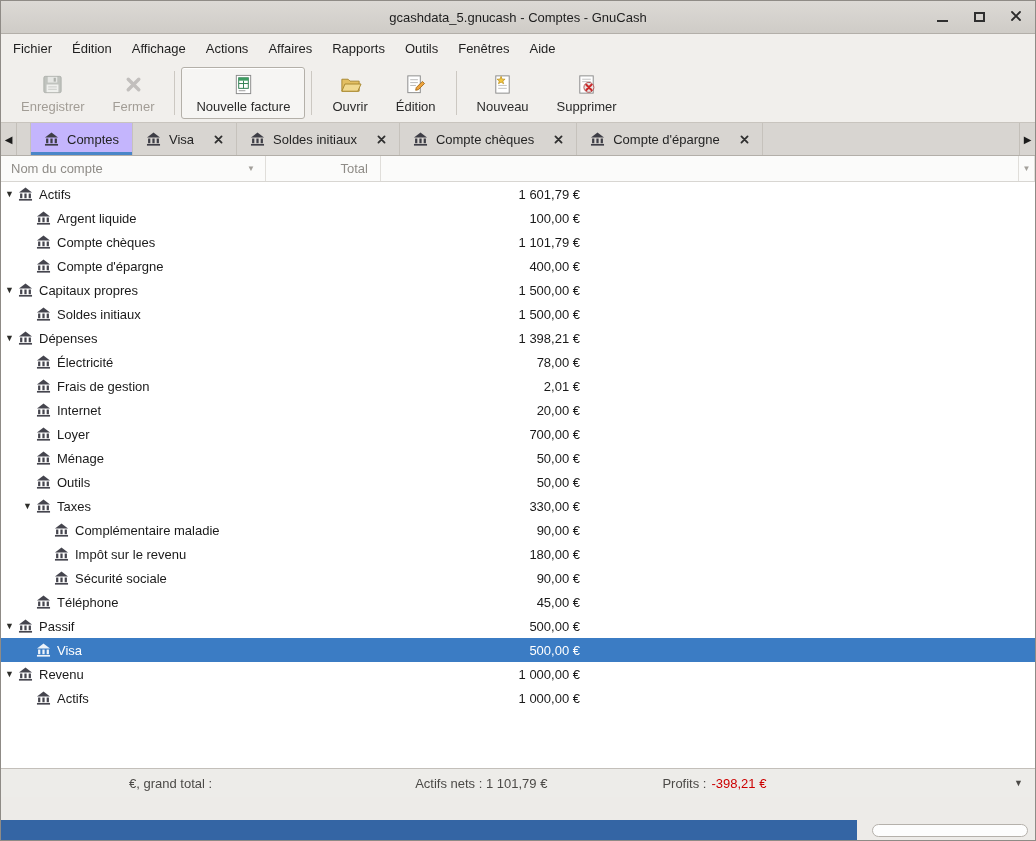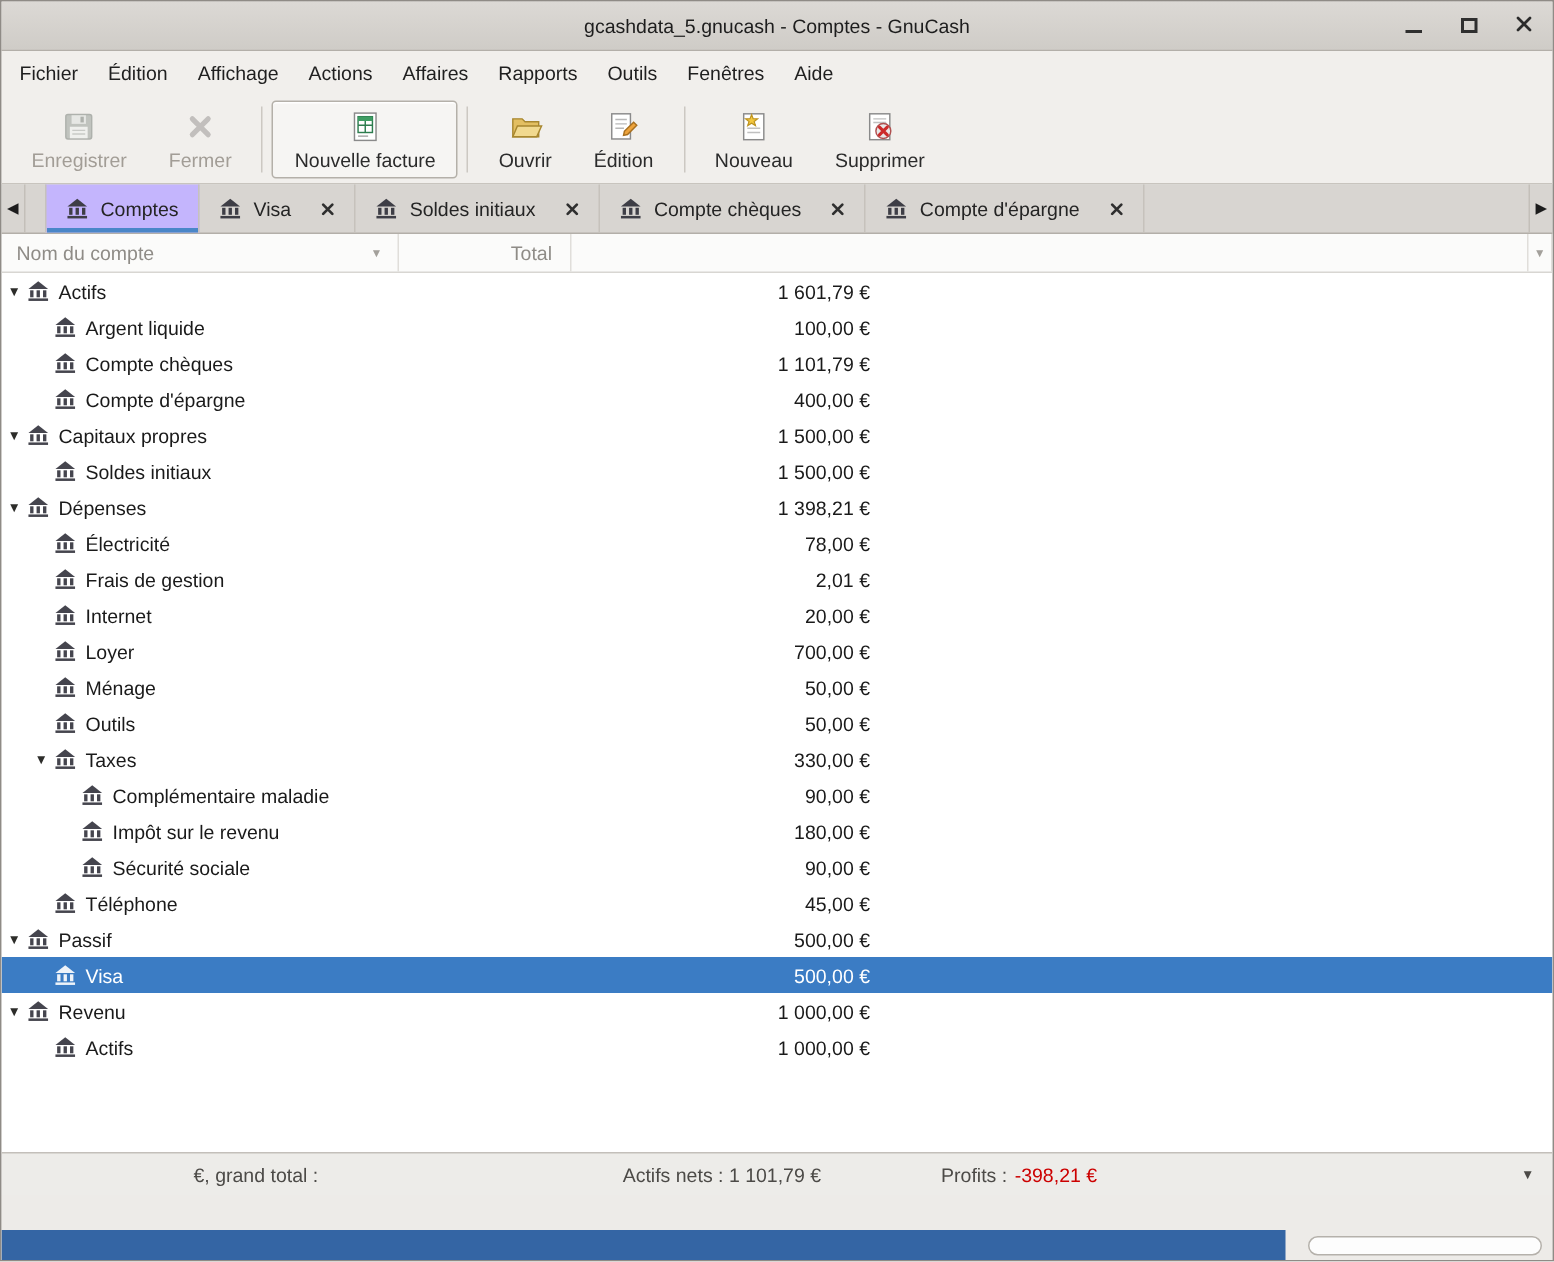--- a/index.html
+++ b/index.html
@@ -64,21 +64,21 @@
   .expander{width:17px;flex:none;text-align:center;font-size:9px;color:#2d2d2a;line-height:24px}
   .trow.selected .expander{color:#ffffff}
   .acct-icon{flex:none;display:inline-flex;margin-right:6px;color:#45454e}
   .trow.selected .acct-icon{color:#eef3f9}
   .acct-name{white-space:nowrap}
 
   
   .summarybar{height:29px;flex:none;background:#edece9;border-top:1px solid #c3bfba;display:flex;align-items:center;color:#4c4a47}
   .sb-grand{margin-left:128px}
   .sb-net{margin-left:203px}
-  .sb-profit{margin-left:80px}
+  .sb-profit{margin-left:115px}
   .sb-profit-val{margin-left:5px;color:var(--neg,#cc0000)}
   .sb-caret{margin-left:auto;margin-right:12px;font-size:9px;color:#4c4a47}
 
   
   .statusbar{height:43px;flex:none;position:relative;background:#edebe8}
   .status-blue{position:absolute;left:0;bottom:0;width:856px;height:20px;background:var(--blue,#3465a4)}
   .progress{position:absolute;right:7px;bottom:3px;width:156px;height:13px;background:#fdfdfd;border:1px solid #b5b1ab;border-radius:7px}
 </style>
 </head>
 <body>

